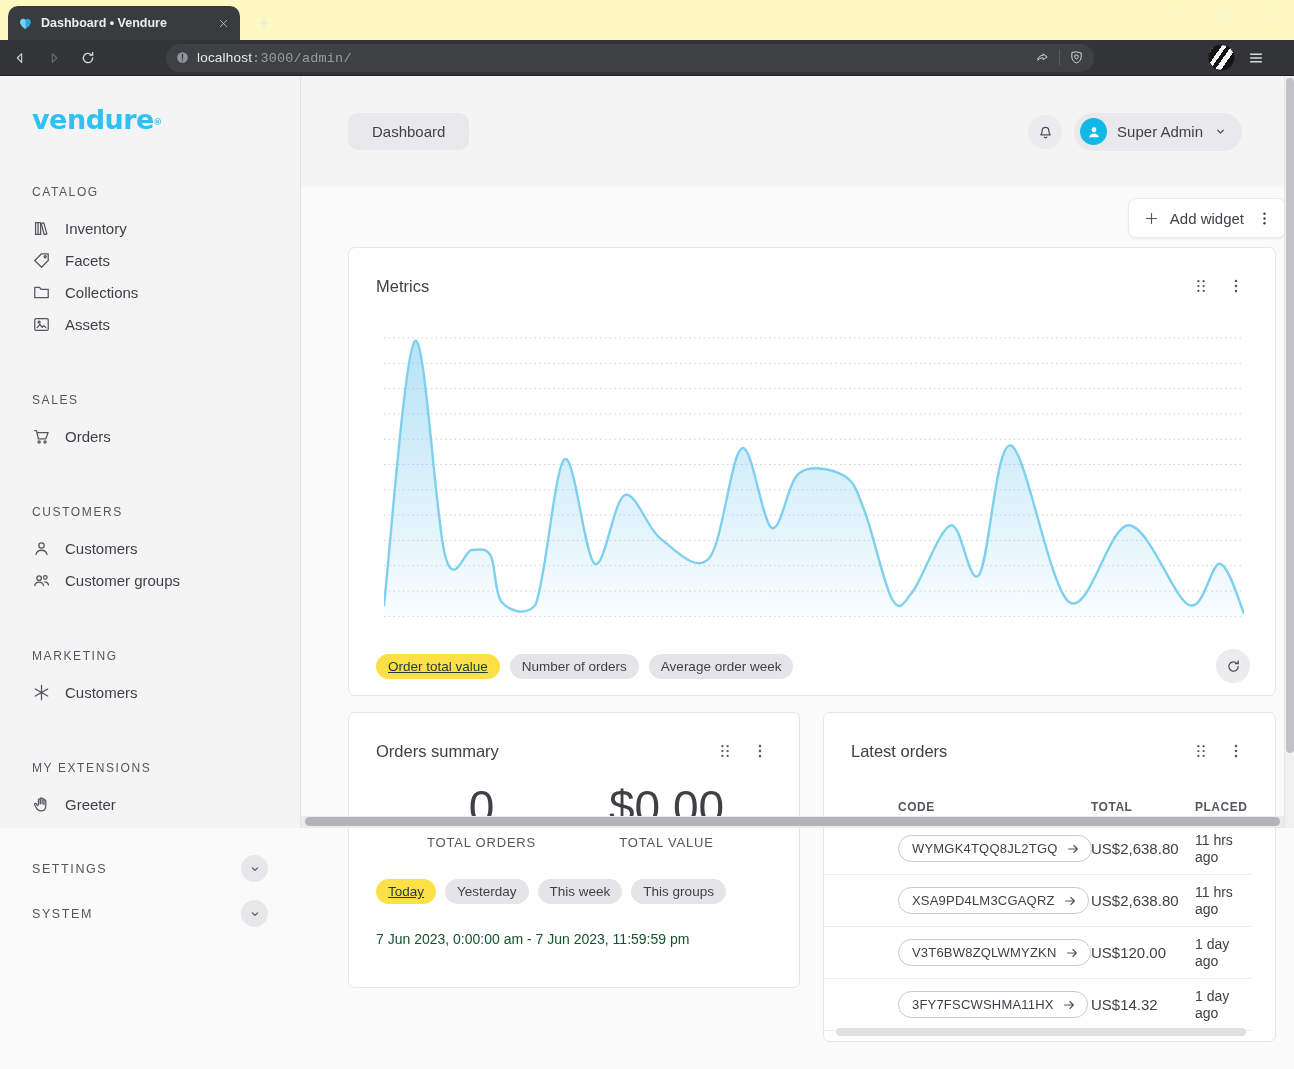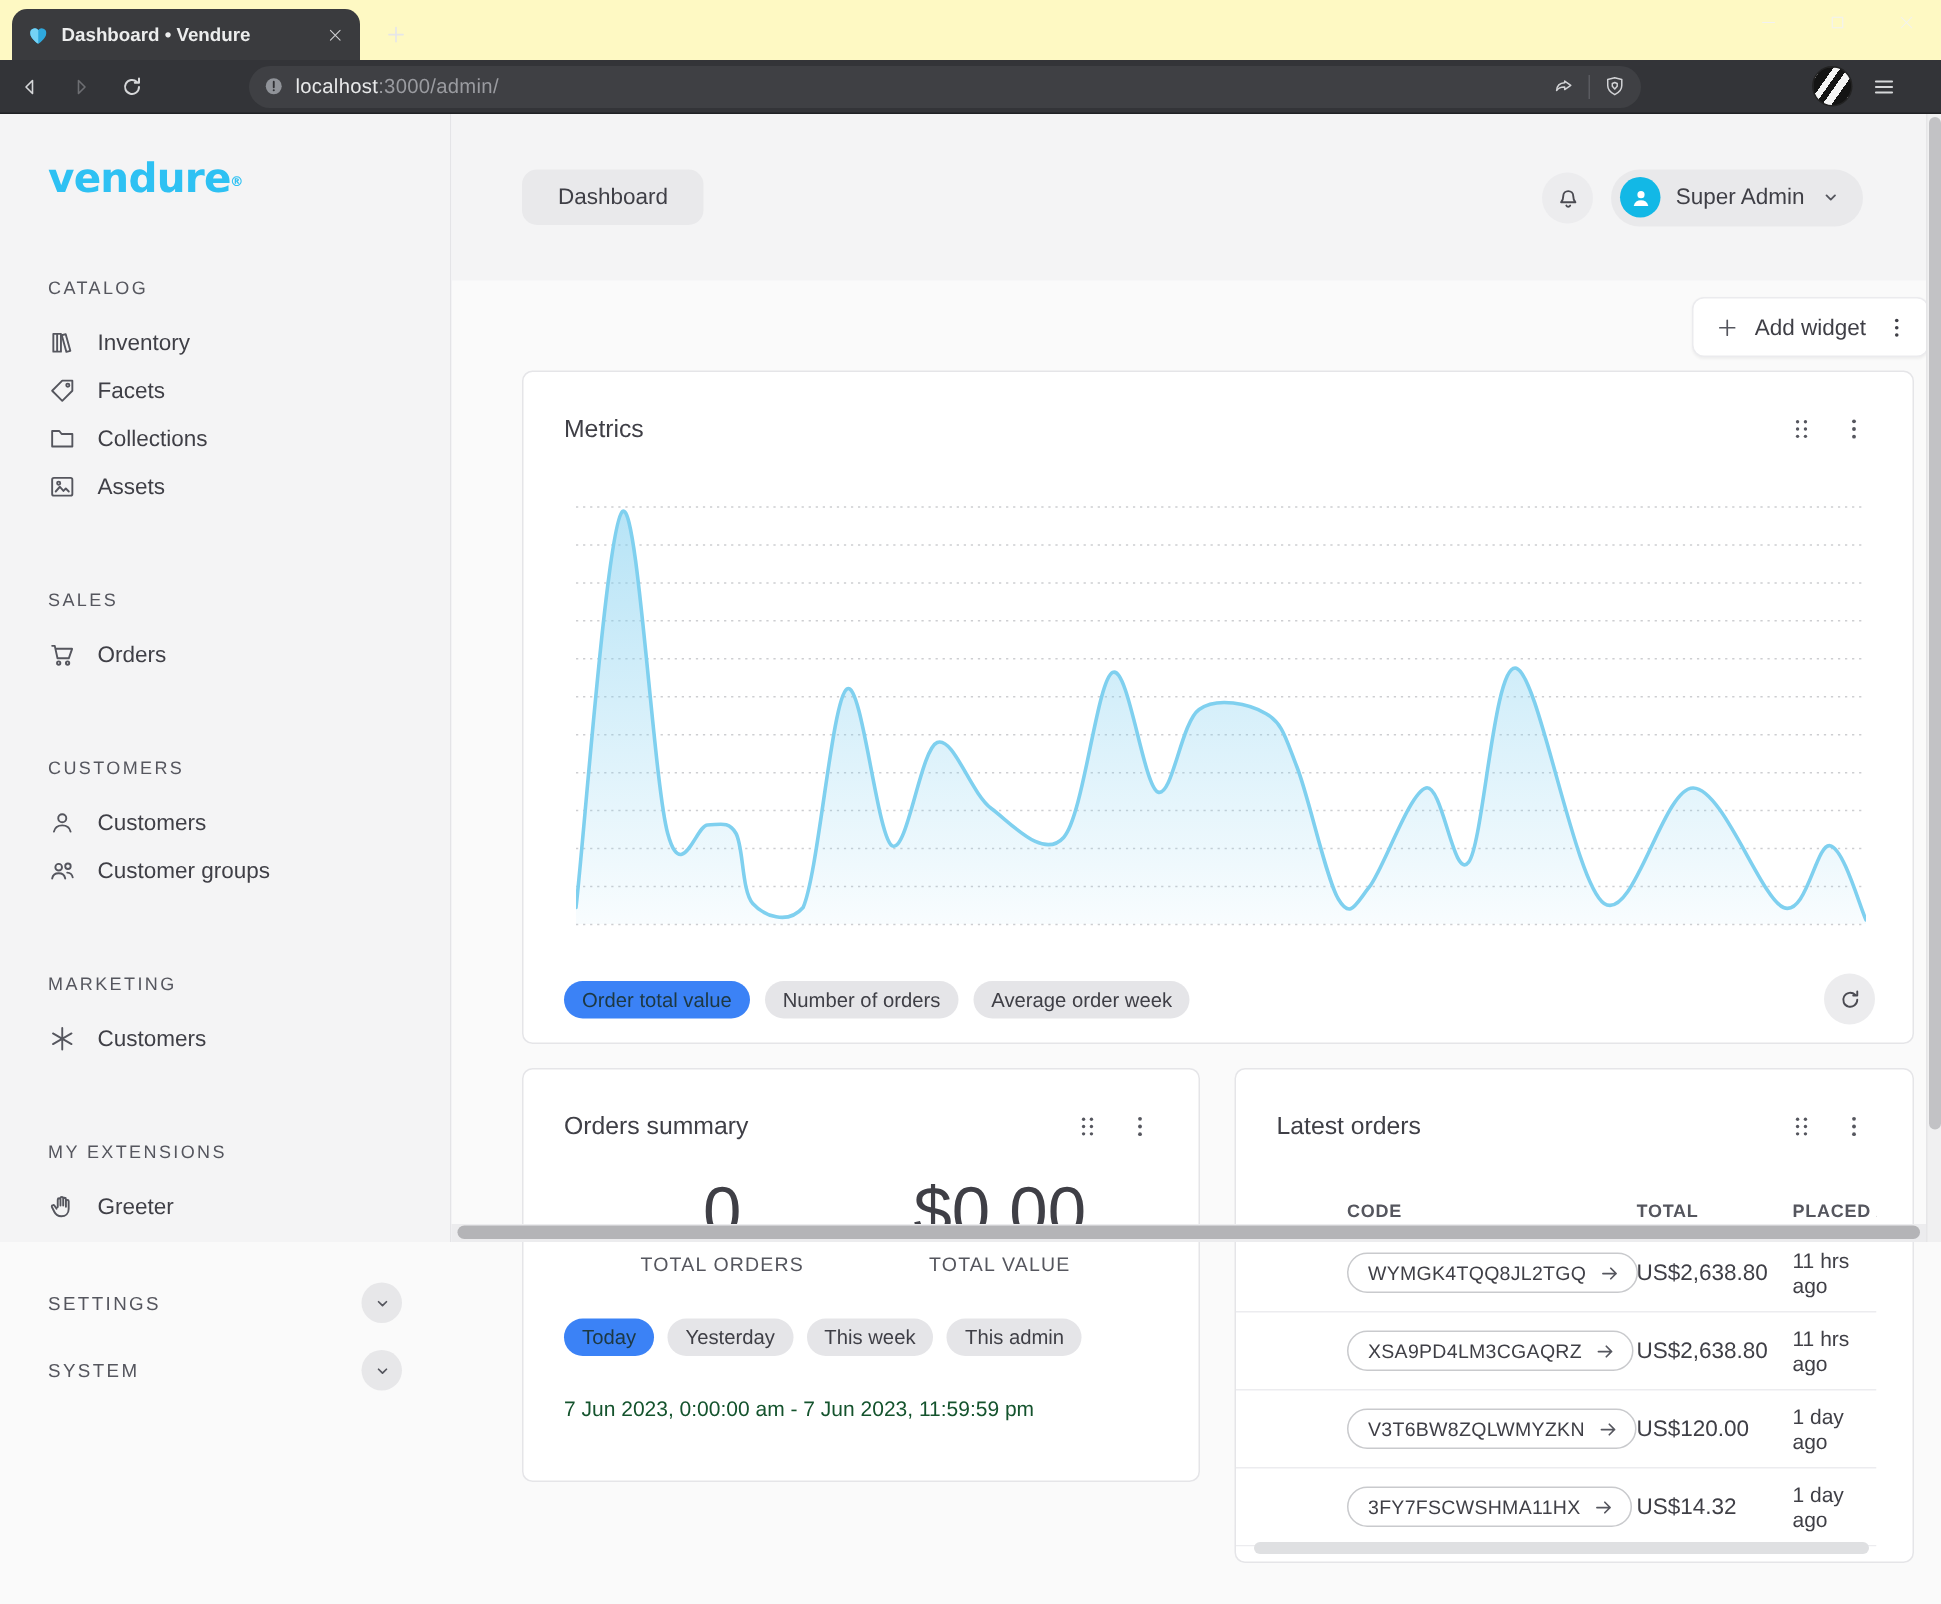--- a/index.html
+++ b/index.html
@@ -24,21 +24,21 @@
   .winbtn svg { width:12px; height:12px; stroke-width:1.4; }
 
   .toolbar { height:36px; background:#333438; display:flex; align-items:center; border-bottom:1px solid #202124; }
   .navbtn { width:28px; height:28px; margin-left:6px; display:flex; align-items:center; justify-content:center; color:#d6d7d9; }
   .navbtn.disabled { color:#6d6e72; }
   .navbtn svg { width:16px; height:16px; }
   .urlbar { margin-left:64px; width:928px; height:28px; background:#3f4044; border-radius:14px;
             display:flex; align-items:center; padding:0 10px 0 9px; }
   .urlbar .icn svg { width:15px; height:15px; }
   .url-text { margin-left:7px; font-size:13.5px; color:#e8e9ea; letter-spacing:.2px; }
-  .url-text .dim { color:#9a9ba0; }
+  .url-text .dim { color:#9a9ba0;font-family:Liberation Mono, monospace; }
   .url-spacer { flex:1; }
   .url-sep { width:1px; height:16px; background:#5a5b60; margin:0 9px; }
   .url-action { color:#d2d3d6; display:flex; }
   .url-action svg { width:16px; height:16px; }
   .profile-avatar { width:27px; height:27px; border-radius:50%; margin-left:114px;
       background:repeating-linear-gradient(125deg,#f5f5f5 0 5px,#141414 5px 11px,#f5f5f5 11px 15px,#141414 15px 19px); border:1px solid #222; }
   .menu-btn { width:26px; height:26px; margin-left:8px; display:flex; align-items:center; justify-content:center; color:#d6d7d9; }
   .menu-btn svg { width:16px; height:16px; stroke-width:2.2; }
 
   
@@ -85,21 +85,21 @@
   .card-head { padding:26px 30px 0 27px; display:flex; align-items:center; }
   .card-title { flex:1; font-size:16.5px; color:#3f3f46; line-height:24px; }
   .card-icons { display:flex; align-items:center; gap:17px; color:#55565e; }
   .card-icons .icn { cursor:pointer; display:flex; }
   .card-icons svg { width:18px; height:18px; }
 
   .metrics-card { width:928px; height:449px; margin-top:9px; }
   #chart { display:block; margin:33px 0 0 35px; }
   .metrics-footer { display:flex; align-items:center; margin-top:28px; padding:0 25px 0 27px; gap:10px; }
   .pill { height:25px; border-radius:13px; background:#e5e5e8; color:#3f3f46; font-size:13.5px; display:flex; align-items:center; padding:0 12px; cursor:pointer; white-space:nowrap; }
-  .pill.active { background:#3b82f6; color:#1d3842; }
+  .pill.active { background:#fde047; color:#1d3842;text-decoration:underline; }
   .refresh-btn { margin-left:auto; width:34px; height:34px; border-radius:50%; background:#ececee; color:#4b4b52; display:flex; align-items:center; justify-content:center; cursor:pointer; }
   .refresh-btn svg { width:17px; height:17px; stroke-width:1.8; }
 
   .cards-row { display:flex; gap:23px; margin-top:16px; align-items:flex-start; }
   .orders-card { width:452px; height:276px; }
   .stats-row { display:flex; margin-top:18px; padding:0 40px; }
   .stat { width:50%; text-align:center; }
   .stat-value { font-size:46px; line-height:52px; color:#3f3f46; }
   .stat-label { margin-top:2px; font-size:13px; letter-spacing:.8px; color:#55565e; }
   .range-row { display:flex; gap:9px; margin:29px 0 0 27px; }
@@ -511,21 +511,21 @@
               </div>
             </div>
           <div class="range-row">
 
               <span class="pill active">Today</span>
 
               <span class="pill">Yesterday</span>
 
               <span class="pill">This week</span>
 
-              <span class="pill">This admin</span>
+              <span class="pill">This groups</span>
             </div>
           <div class="date-range">7 Jun 2023, 0:00:00 am - 7 Jun 2023, 11:59:59 pm</div>
         </div>
 
         <div class="card latest-card">
           <div class="card-head">
             <div class="card-title">Latest orders</div>
             <div class="card-icons">
               <span class="icn fill">
                   <svg viewBox="0 0 24 24">

